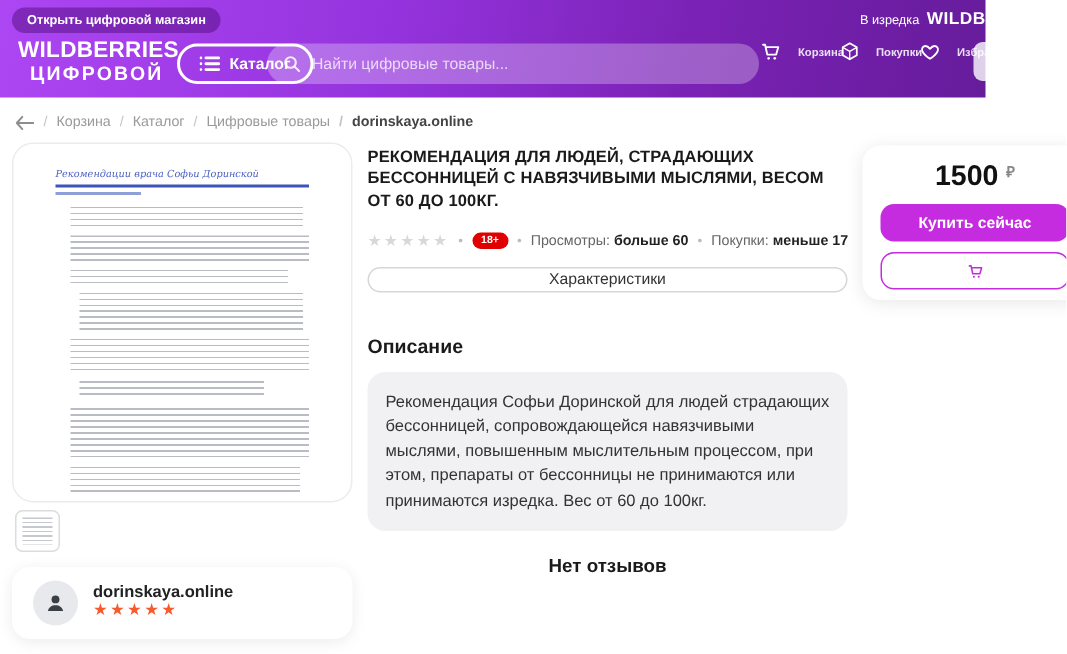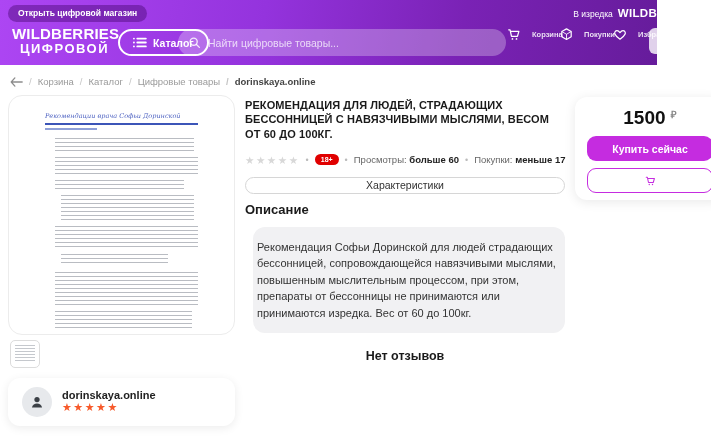--- a/index.html
+++ b/index.html
@@ -38,21 +38,21 @@
   
   .breadcrumb { position:absolute; left:10px; top:76px; display:flex; align-items:center;
     gap:6px; font-size:9.5px; color:#9a9a9a; }
   .crumb { cursor:pointer; }
   .crumb::before { content:"/"; margin-right:6px; color:#c4c4c4; }
   .crumb.last { color:#444; font-weight:600; }
 
   
   .preview-card { position:absolute; left:8px; top:95px; width:227px; height:240px;
     background:#fff; border:1px solid #ececec; border-radius:14px; overflow:hidden;
-    padding:10px 36px; cursor:pointer; }
+    padding:10px 28px; cursor:pointer; }
   .doc-title { color:#4a5fc0; font-family:"DejaVu Serif", serif; font-style:italic;
     font-size:6.5px; margin-top:6px; }
   .doc-rule { height:2px; background:#3c55b8; margin-top:3px; }
   .doc-subline { height:2px; width:34%; background:#8fa0d8; margin-top:3px; }
   .doc-lines { background:repeating-linear-gradient(to bottom,#b9bcc2 0 1px,transparent 1px 4px); }
   .preview-thumb { position:absolute; left:10px; top:340px; width:30px; height:28px;
     background:#fff; border:1px solid #dcdcdc; border-radius:5px; padding:4px 4px; cursor:pointer; }
   .preview-thumb .doc-lines { height:100%; background:repeating-linear-gradient(to bottom,#c5c8cd 0 1px,transparent 1px 3px); }
   .seller-card { position:absolute; left:8px; top:378px; width:227px; height:48px;
     background:#fff; border-radius:12px; box-shadow:0 2px 10px rgba(0,0,0,.08);
@@ -69,23 +69,23 @@
   .meta { margin-top:13px; display:flex; align-items:center; gap:6px; font-size:9.5px;
     color:#666; white-space:nowrap; }
   .meta .stars-empty { color:#d8d8d8; font-size:10.5px; letter-spacing:1.5px; }
   .meta .sep::before { content:"•"; color:#bbb; font-size:9px; }
   .age-badge { background:#e00000; color:#fff; font-size:7px; font-weight:800;
     padding:2px 6px; border-radius:999px; }
   .meta b { color:#222; }
   .char-btn { margin-top:11px; width:100%; height:17px; background:#fff;
     border:1px solid #d6d6d6; border-radius:9px; font-size:10.5px; color:#333;
     font-family:"Liberation Sans", sans-serif; cursor:pointer; }
-  .desc-head { margin-top:8px; font-size:13px; font-weight:800; color:#1a1a1a; }
-  .desc-box { margin-top:10px; background:#f1f1f3; border-radius:12px; padding:12px 4px;
-    font-size:11px; line-height:1.5; color:#333;margin-left:8px; }
+  .desc-head { margin-top:28px; font-size:13px; font-weight:800; color:#1a1a1a; }
+  .desc-box { margin-top:10px; background:#f1f1f3; border-radius:12px; padding:12px 12px;
+    font-size:11px; line-height:1.5; color:#333; }
   .no-reviews { margin-top:16px; text-align:center; font-size:12.5px; font-weight:800; color:#1a1a1a; }
 
   
   .buy-card { position:absolute; left:575px; top:97px; width:150px; height:103px;
     background:#fff; border-radius:12px; box-shadow:0 2px 12px rgba(0,0,0,.09);
     padding:10px 12px; }
   .price-row { text-align:center; font-size:19px; font-weight:800; color:#111; }
   .price-row .cur { font-size:10px; color:#888; font-weight:600; vertical-align:top; }
   .buy-btn { margin-top:7px; width:100%; height:25px; border:none; border-radius:9px;
     background:#c52ce0; color:#fff; font-size:10.5px; font-weight:700;

